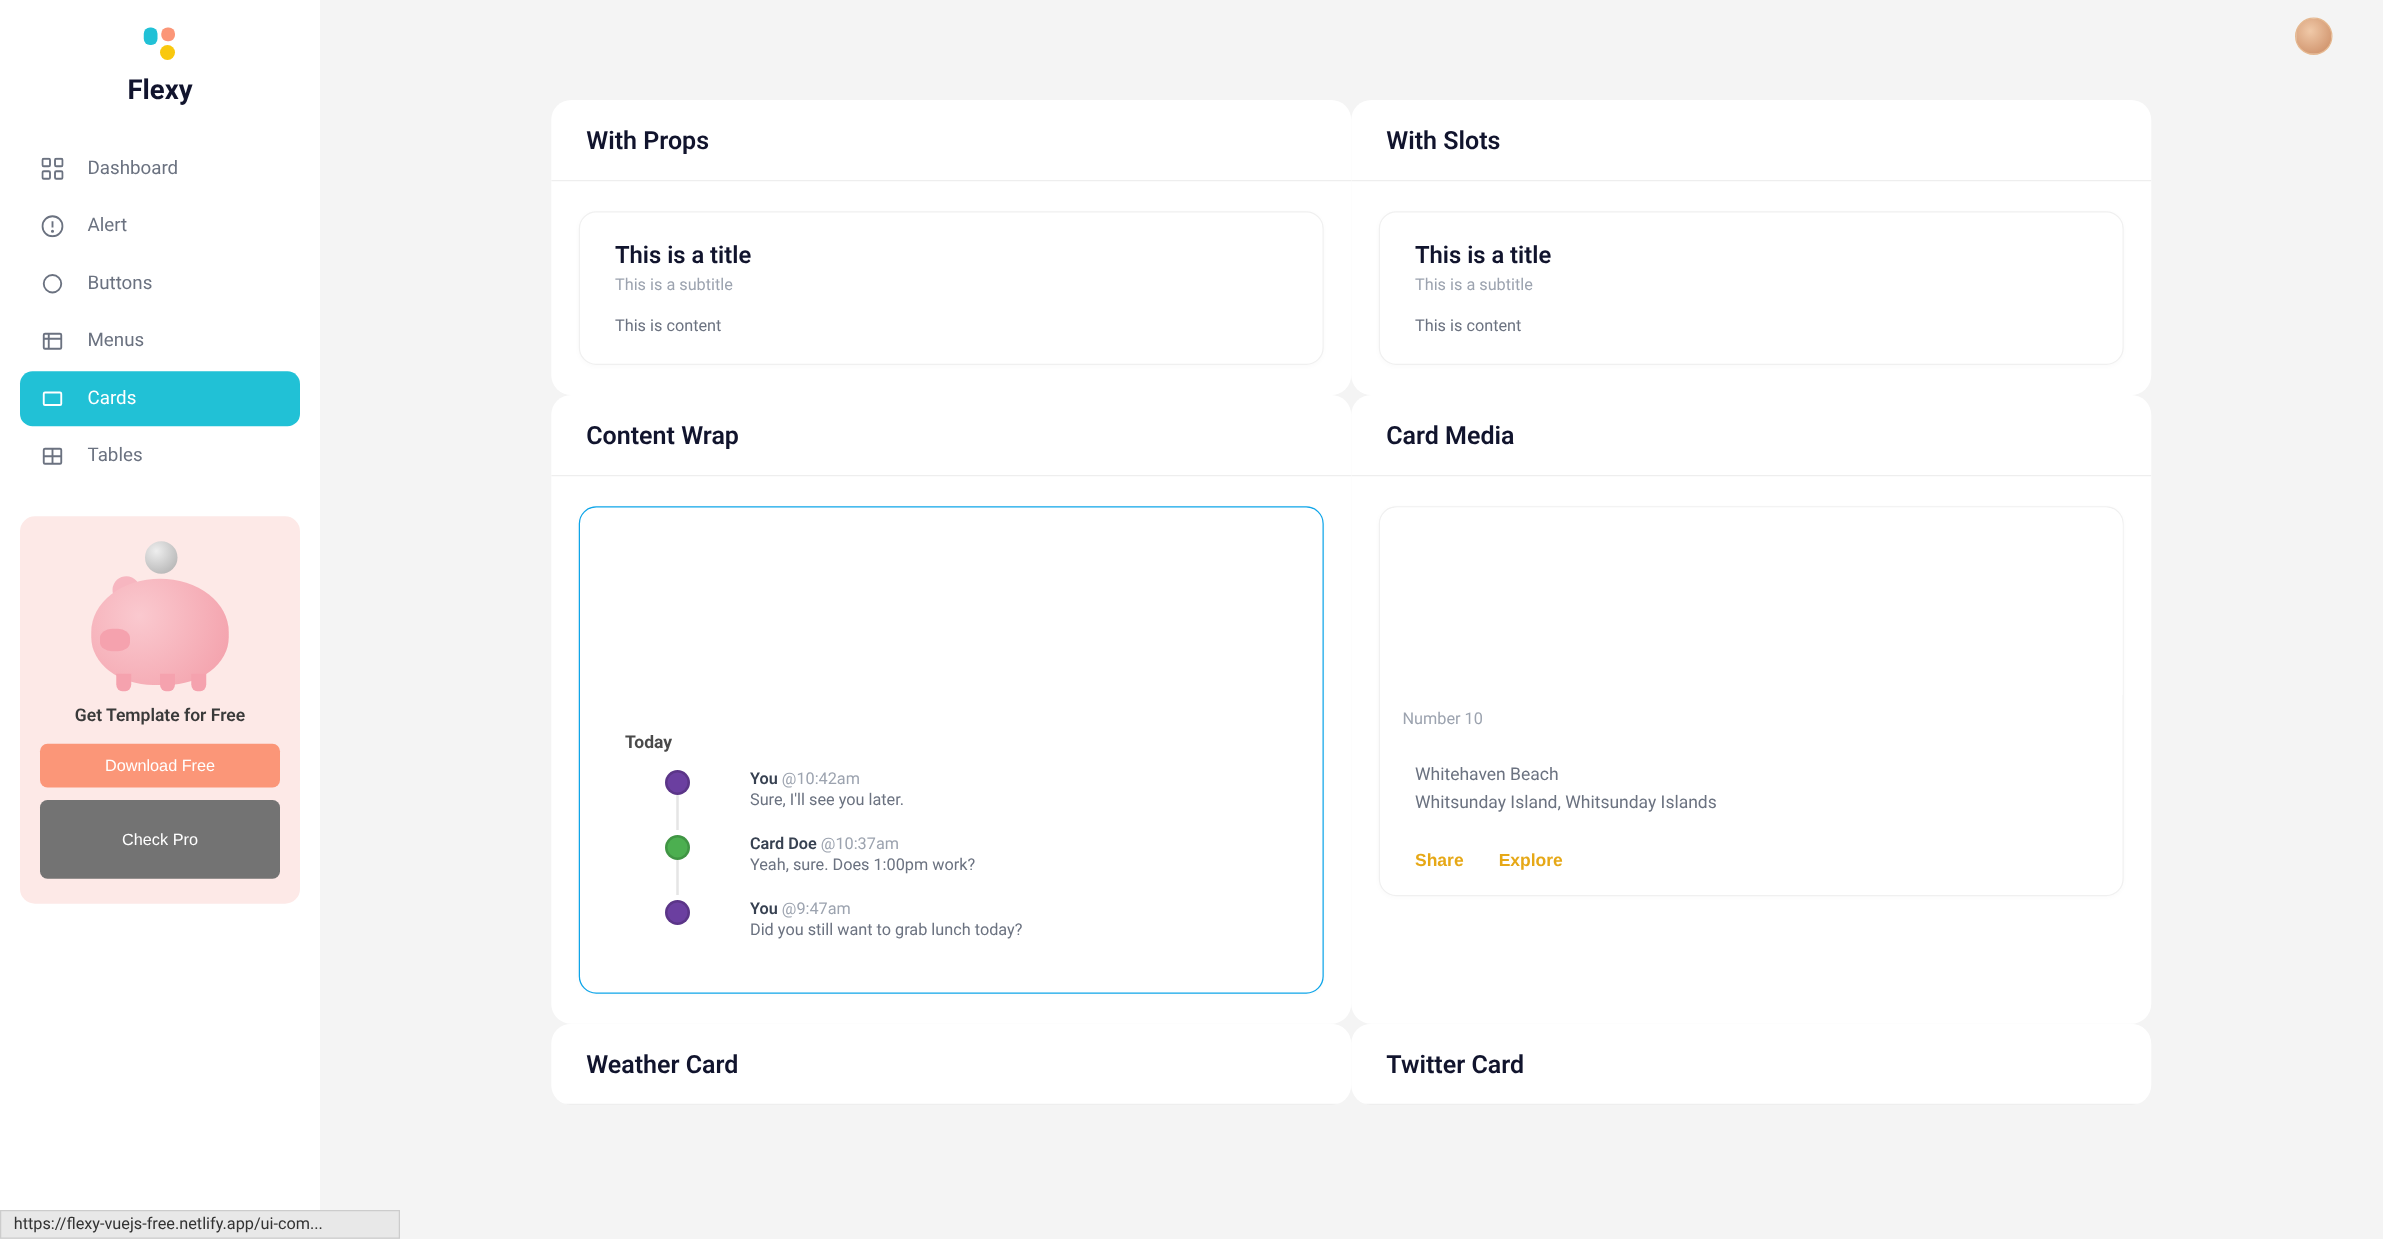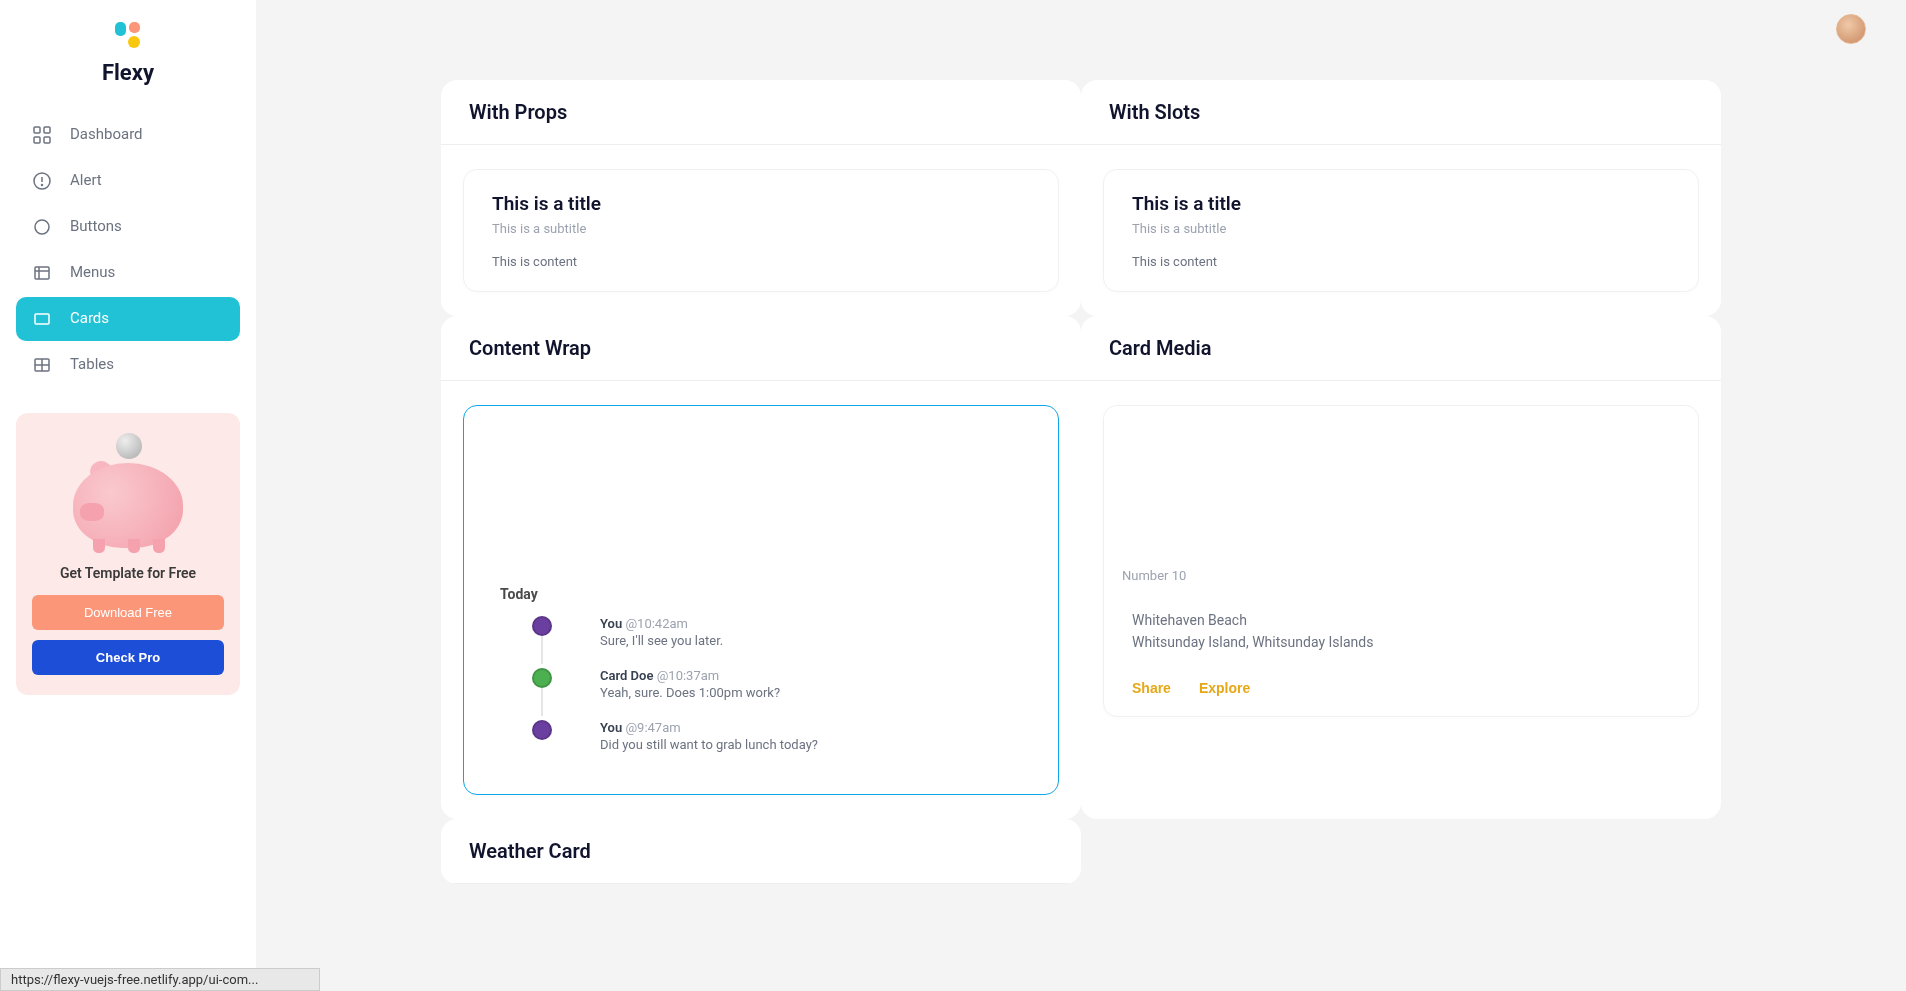--- a/index.html
+++ b/index.html
@@ -20,21 +20,21 @@
 .promo { margin: 24px 16px 0; background: #fde9e7; border-radius: 12px; padding: 20px 16px; text-align: center; }
 .piggy { width: 120px; height: 120px; margin: 0 auto 12px; position: relative; }
 .piggy-body { width: 110px; height: 85px; background: radial-gradient(circle at 35% 35%, #fac9cf, #f39da8); border-radius: 50% 50% 45% 45%; position: absolute; bottom: 5px; left: 5px; }
 .piggy-ear { width: 22px; height: 22px; background: #f7b6c0; border-radius: 50% 50% 0 0; position: absolute; top: 28px; left: 22px; transform: rotate(-20deg); }
 .piggy-snout { width: 24px; height: 18px; background: #f5a2ae; border-radius: 40%; position: absolute; bottom: 32px; left: 12px; }
 .piggy-leg { width: 12px; height: 14px; background: #f5a2ae; border-radius: 0 0 40% 40%; position: absolute; bottom: 0; }
 .piggy-leg.l1 { left: 25px; } .piggy-leg.l2 { left: 60px; } .piggy-leg.l3 { left: 85px; }
 .coin { width: 26px; height: 26px; background: radial-gradient(circle at 35% 30%, #eee, #aaa); border-radius: 50%; position: absolute; top: 0; left: 48px; }
 .promo-text { font-size: 14px; font-weight: 600; color: #3a3a3a; margin-bottom: 14px; }
 .btn-download { width: 100%; padding: 10px; background: #fb9678; color: #fff; border: none; border-radius: 6px; font-size: 13px; font-weight: 400; cursor: pointer; margin-bottom: 10px; }
-.btn-check { width: 100%; padding: 10px; background: #1d4ed8; color: #fff; border: none; border-radius: 6px; font-size: 13px; font-weight: 700; cursor: pointer; }
+.btn-check { width: 100%; padding: 24px; background: #737373; color: #fff; border: none; border-radius: 6px; font-size: 13px; font-weight: 400; cursor: pointer; }
 
 
 .main { flex: 1; padding: 20px 40px; position: relative; }
 .avatar { width: 30px; height: 30px; border-radius: 50%; background: radial-gradient(circle at 40% 35%, #f0c9a8, #c98860); position: absolute; right: 40px; top: 14px; border: 1px solid #e5b890; }
 
 .grid { display: grid; grid-template-columns: 1fr 1fr; max-width: 1280px; margin: 60px auto 0; }
 
 .panel { background: #fff; border-radius: 16px; overflow: hidden; }
 .panel-header { padding: 20px 28px; border-bottom: 1px solid #eee; font-size: 20px; font-weight: 600; color: #11142d; }
 .panel-body { padding: 24px 22px; }
@@ -239,17 +239,20 @@
               <button class="media-btn">Explore</button>
             </div>
           </div>
         </div>
       </div>
 
       <div class="panel">
         <div class="panel-header">Weather Card</div>
       </div>
 
+      <div class="panel">
+        <div class="panel-header">Twitter Card</div>
+      </div>
     </div>
   </main>
 </div>
 
 <div class="status-bar">https://flexy-vuejs-free.netlify.app/ui-com...</div>
 
 </body></html>

